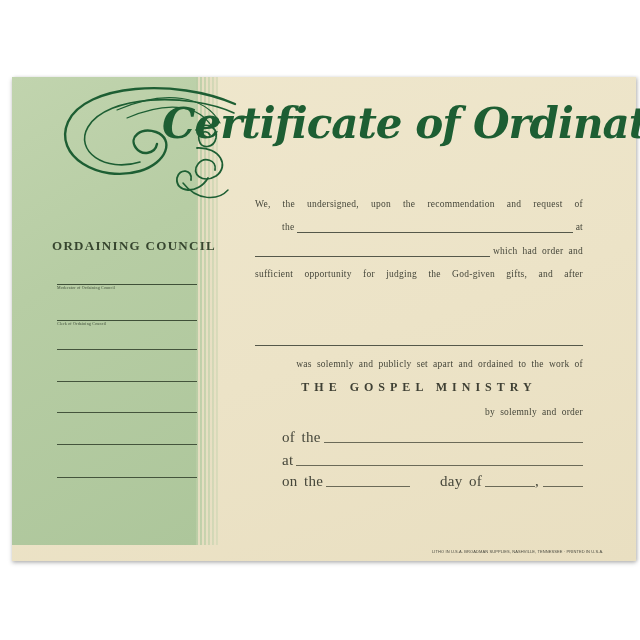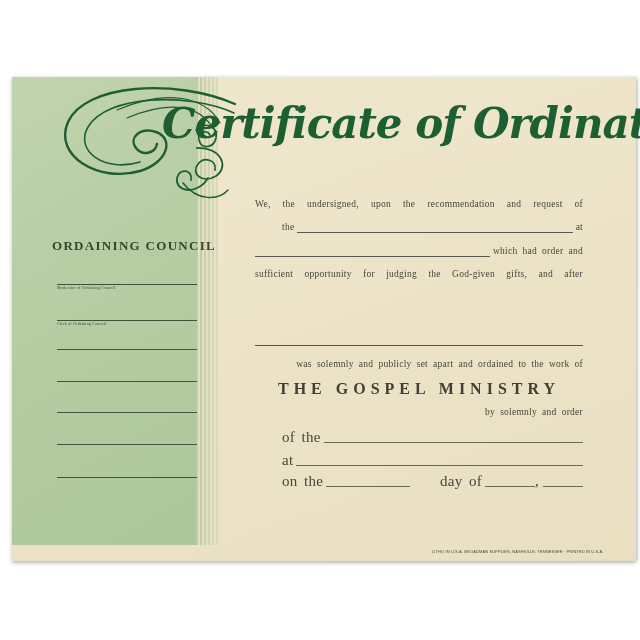--- a/index.html
+++ b/index.html
@@ -43,21 +43,21 @@
     position:absolute;left:243px;width:328px;font-size:9.5px;color:#45463a;
     letter-spacing:0.25px;word-spacing:2.5px;line-height:12px;white-space:nowrap;
   }
   .just{text-align:justify;text-align-last:justify;white-space:normal;}
   .row{display:flex;align-items:flex-end;}
   .fill{border-bottom:1px solid #55584a;height:10px;}
   .grow{flex:1 1 auto;}
   .centered{text-align:right;}
   .ministry{
     position:absolute;left:243px;width:328px;top:303px;text-align:center;
-    font-size:16px;font-weight:bold;letter-spacing:5px;color:#3f4034;white-space:nowrap;
+    font-size:12px;font-weight:bold;letter-spacing:5px;color:#3f4034;white-space:nowrap;
   }
   .ital{font-size:15px;}
   .thinfill{border-bottom:1px solid #6b6a58;height:9px;}
   .fine-print{
     position:absolute;left:420px;top:472px;width:170px;font-size:4px;line-height:5px;
     color:#4a4a40;text-align:right;letter-spacing:0.1px;
     font-family:"Liberation Sans", sans-serif;white-space:nowrap;
   }
   .pad-r{margin-right:3px;padding-left:27px;} .pad-l{margin-left:3px;}
 </style>

